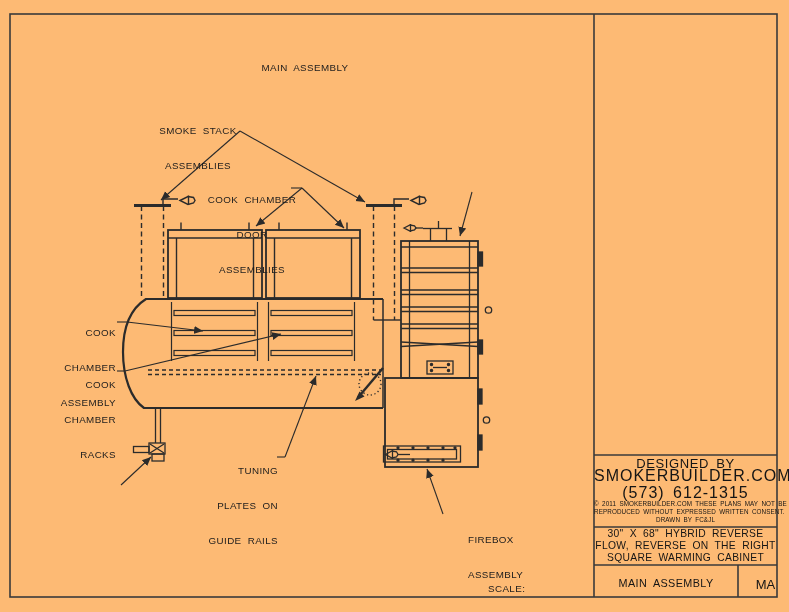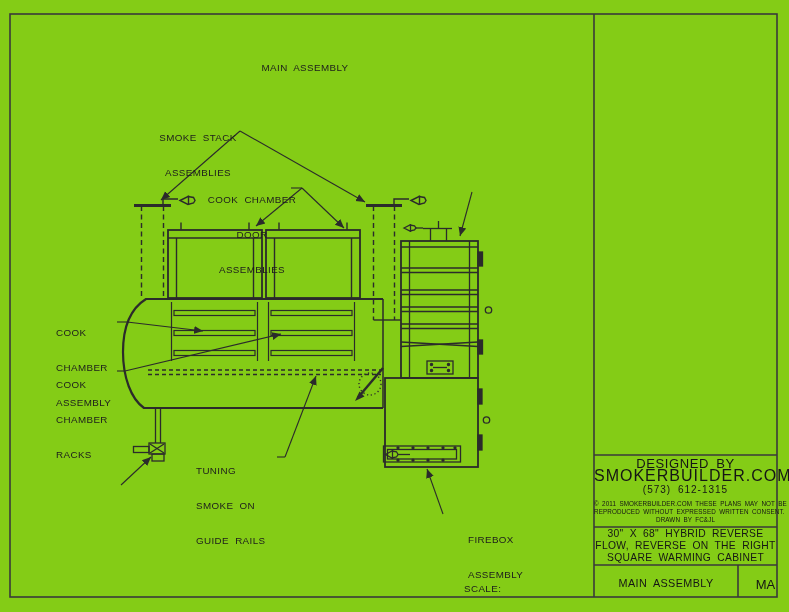--- a/index.html
+++ b/index.html
@@ -1,26 +1,26 @@
 <!DOCTYPE html>
 <html><head>
 <meta charset="utf-8">
 <style>
   html,body{margin:0;padding:0;background:#e8e8e8;}
   .sheet{
-    position:relative;width:789px;height:612px;background:#84cc16;
+    position:relative;width:789px;height:612px;background:#fdba74;
     font-family:"Liberation Sans",sans-serif;color:#1d1d1d;overflow:hidden;
   }
   .sheet svg{position:absolute;left:0;top:0;}
   .lbl{
     position:absolute;font-size:9.8px;line-height:11.6px;
     letter-spacing:0.4px;word-spacing:3px;color:#1d1d1d;white-space:pre;
   }
   .ctr{text-align:center;}
-  .rgt{text-align:left;}
+  .rgt{text-align:right;}
   .tb{position:absolute;left:594px;width:183px;text-align:center;color:#151515;}
   .tb div{white-space:pre;}
 </style>
 </head>
 <body>
 
 <div class="sheet">
 
   <svg width="789" height="612" viewBox="0 0 789 612">
     <defs>
@@ -190,21 +190,21 @@
       <line x1="125" y1="371" x2="281" y2="334" marker-end="url(#arw)"></line>
       <line x1="277" y1="457" x2="285" y2="457"></line>
       <line x1="285" y1="457" x2="316" y2="376" marker-end="url(#arw)"></line>
       <line x1="121" y1="485" x2="151" y2="457" marker-end="url(#arw)"></line>
       <line x1="443" y1="514" x2="427" y2="469" marker-end="url(#arw)"></line>
     </g>
   </svg>
 
   <div class="lbl ctr" style="left:220px;top:62px;width:170px;">MAIN ASSEMBLY</div>
 
-  <div class="lbl ctr" style="left:146px;top:109px;width:104px;">
+  <div class="lbl ctr" style="left:146px;top:102px;width:104px;">
     <div>SMOKE STACK</div>
     <div>ASSEMBLIES</div>
   </div>
 
   <div class="lbl ctr" style="left:198px;top:171px;width:108px;">
     <div>COOK CHAMBER</div>
     <div>DOOR</div>
     <div>ASSEMBLIES</div>
   </div>
 
@@ -216,35 +216,35 @@
   </div>
 
   <div class="lbl rgt" style="left:56px;top:356px;width:60px;">
     <div>COOK</div>
     <div>CHAMBER</div>
     <div>RACKS</div>
   </div>
 
   <div class="lbl rgt" style="left:196px;top:442px;width:82px;">
     <div>TUNING</div>
-    <div>SMOKE ON</div>
+    <div>PLATES ON</div>
     <div>GUIDE RAILS</div>
   </div>
 
 
   <div class="lbl" style="left:468px;top:511px;width:72px;">
     <div>FIREBOX</div>
     <div>ASSEMBLY</div>
   </div>
 
-  <div class="lbl" style="left:464px;top:583px;">SCALE:</div>
+  <div class="lbl" style="left:488px;top:583px;">SCALE:</div>
 
   <div class="tb" style="top:456px;font-size:13px;letter-spacing:0.6px;word-spacing:3px;">DESIGNED BY</div>
   <div class="tb" style="top:467px;font-size:16px;letter-spacing:1px;">SMOKERBUILDER.COM</div>
-  <div class="tb" style="top:484px;font-size:10px;letter-spacing:1px;word-spacing:3px;">(573) 612-1315</div>
+  <div class="tb" style="top:484px;font-size:16px;letter-spacing:1px;word-spacing:3px;">(573) 612-1315</div>
 
   <div class="tb" style="top:500px;font-size:6.3px;line-height:7.8px;letter-spacing:0.1px;word-spacing:1.5px;">
     <div>© 2011 SMOKERBUILDER.COM THESE PLANS MAY NOT BE</div>
     <div>REPRODUCED WITHOUT EXPRESSED WRITTEN CONSENT.</div>
     <div>DRAWN BY FC&amp;JL</div>
   </div>
 
   <div class="tb" style="top:528px;font-size:10.3px;line-height:11.8px;letter-spacing:0.3px;word-spacing:3px;">
     <div>30" X 68" HYBRID REVERSE</div>
     <div>FLOW, REVERSE ON THE RIGHT</div>

